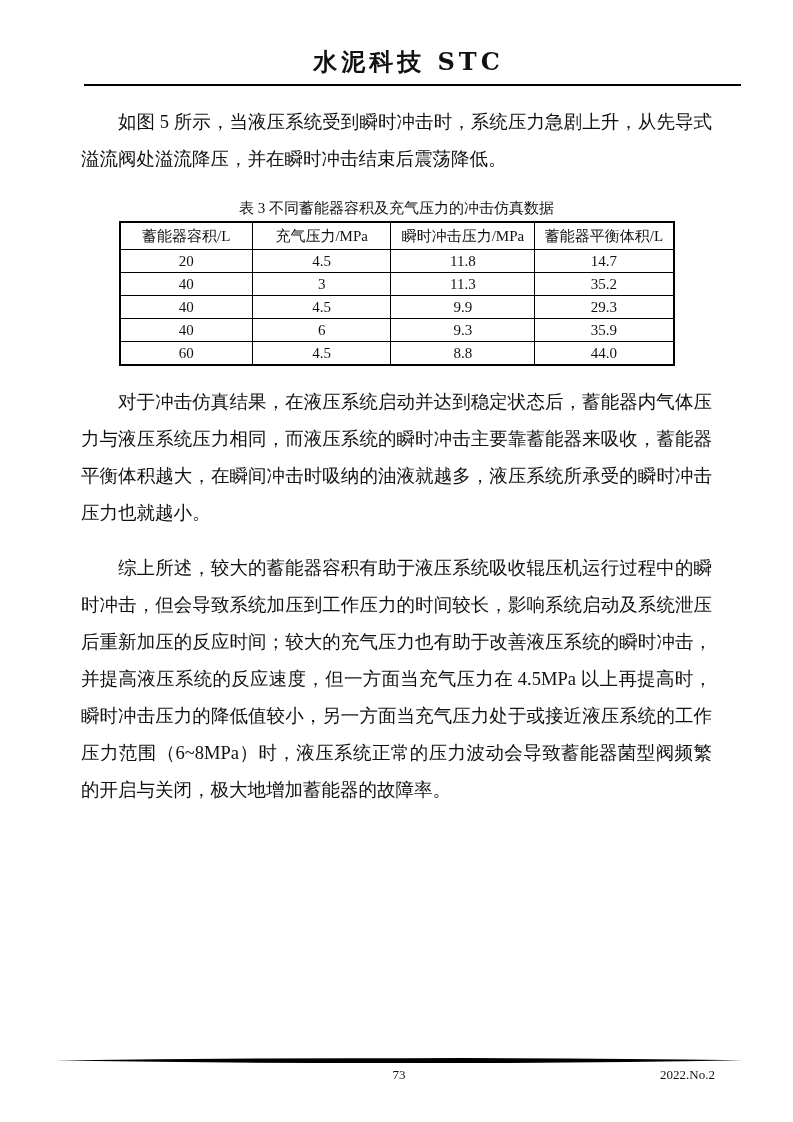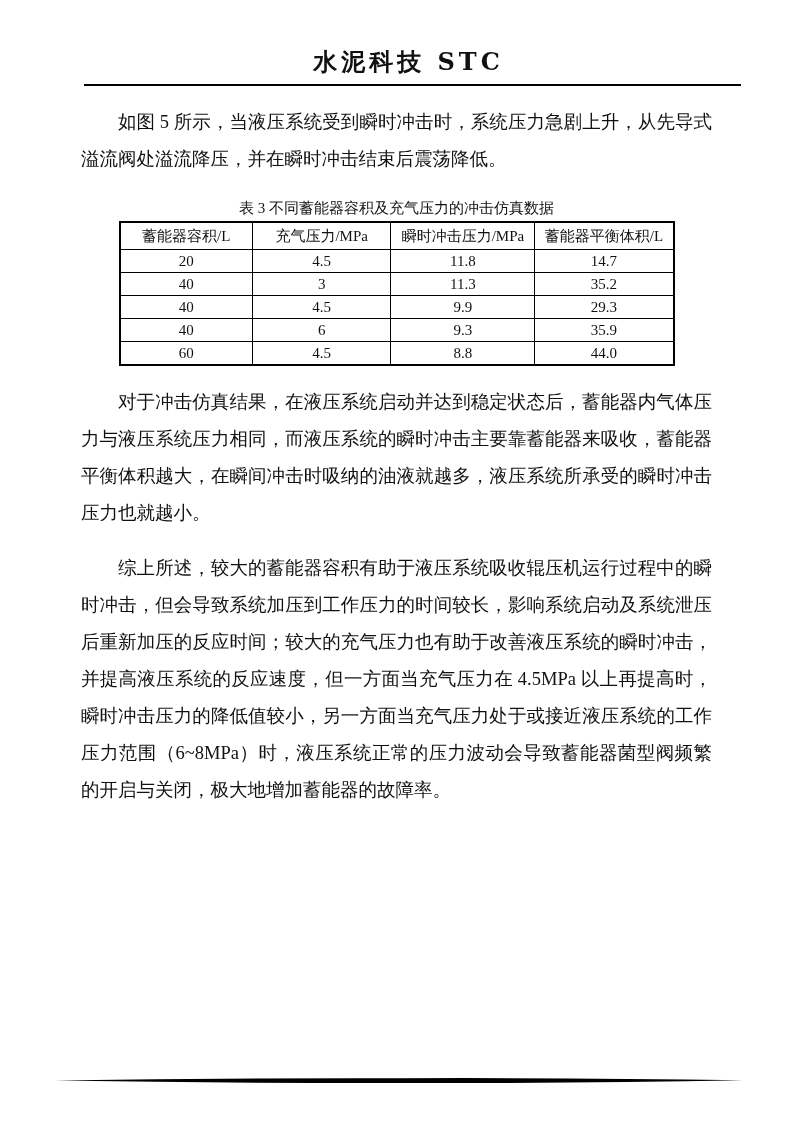--- a/index.html
+++ b/index.html
@@ -150,15 +150,19 @@
 
     <p class="para">对于冲击仿真结果，在液压系统启动并达到稳定状态后，蓄能器内气体压力与液压系统压力相同，而液压系统的瞬时冲击主要靠蓄能器来吸收，蓄能器平衡体积越大，在瞬间冲击时吸纳的油液就越多，液压系统所承受的瞬时冲击压力也就越小。</p>
     <p class="para">综上所述，较大的蓄能器容积有助于液压系统吸收辊压机运行过程中的瞬时冲击，但会导致系统加压到工作压力的时间较长，影响系统启动及系统泄压后重新加压的反应时间；较大的充气压力也有助于改善液压系统的瞬时冲击，并提高液压系统的反应速度，但一方面当充气压力在 4.5MPa 以上再提高时，瞬时冲击压力的降低值较小，另一方面当充气压力处于或接近液压系统的工作压力范围（6~8MPa）时，液压系统正常的压力波动会导致蓄能器菌型阀频繁的开启与关闭，极大地增加蓄能器的故障率。</p>
 
   </main>
 
   <footer class="footer">
     <svg class="footer-rule-svg" viewBox="0 0 688 7" preserveAspectRatio="none">
       <path d="M0,3.5 Q170,0.8 344,1.2 Q520,0.6 688,3.2 Q520,6.4 344,6.0 Q170,6.2 0,3.5 Z" fill="#000"></path>
     </svg>
+    <div class="footer-texts">
+      <span class="page-number">73</span>
+      <span class="issue-number">2022.No.2</span>
+    </div>
   </footer>
 
 </div>
 
 </body></html>

